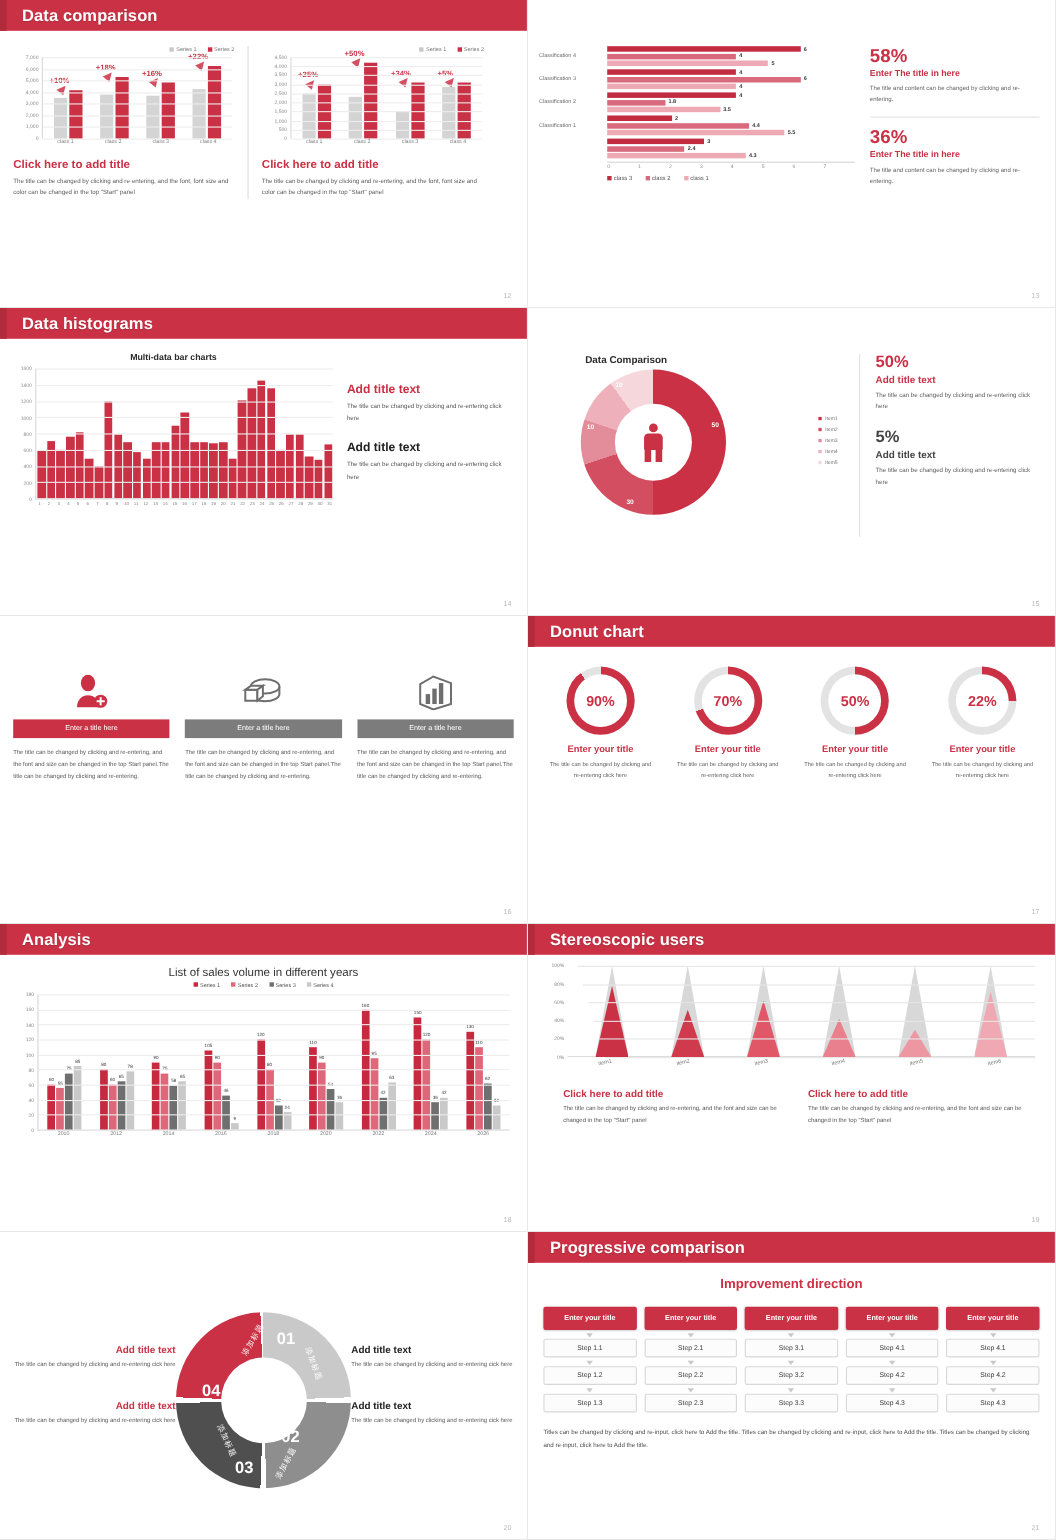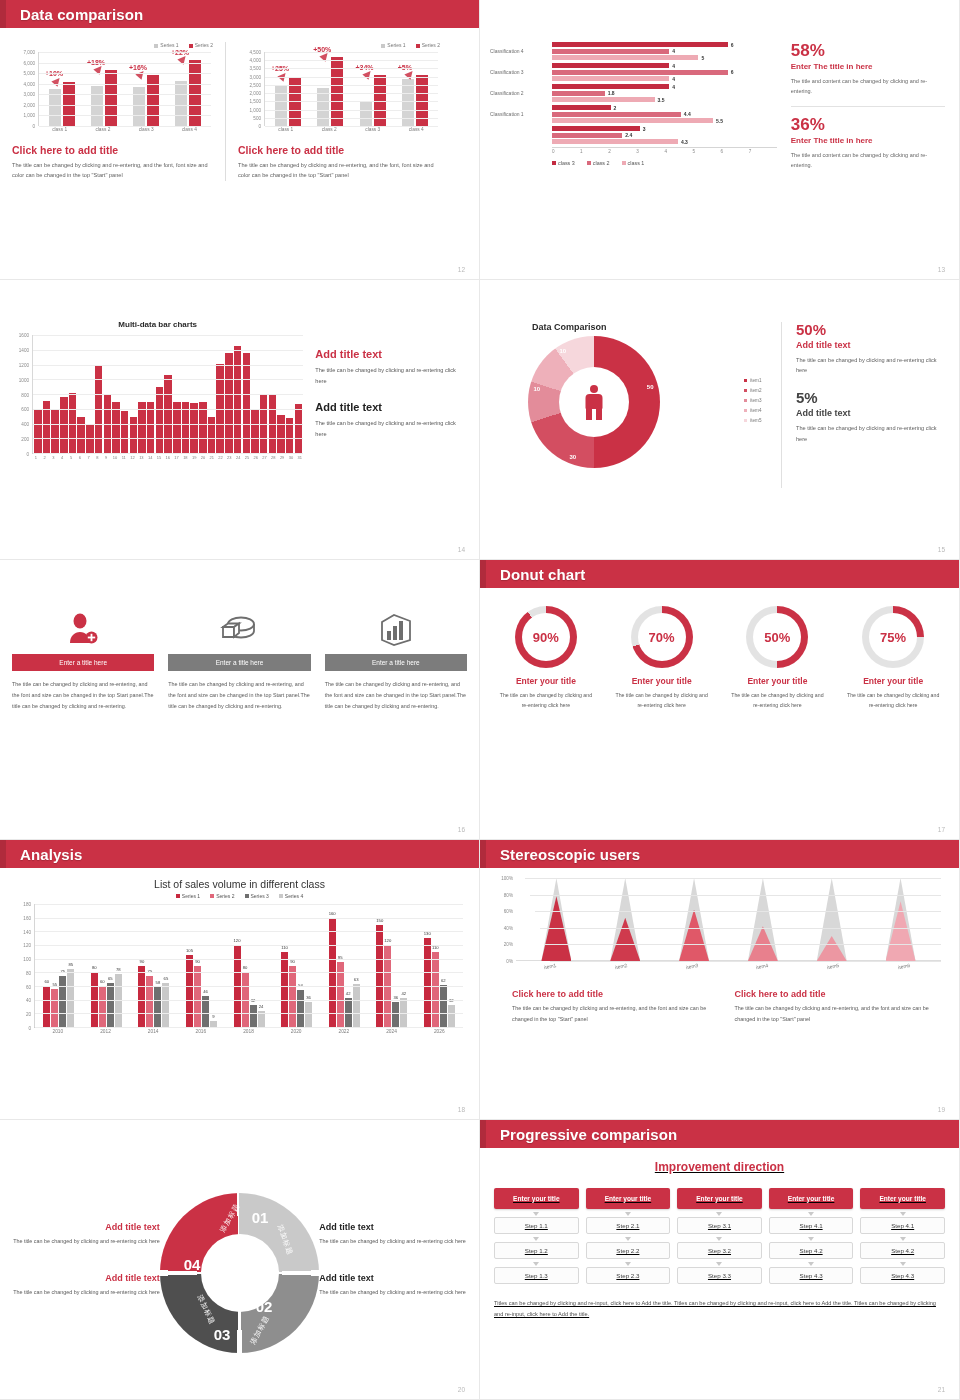--- a/index.html
+++ b/index.html
@@ -238,21 +238,21 @@
       #fff 268deg 272deg,
       #ca3145 272deg 358deg,
       #fff 358deg 360deg
     );
   }
   .circle4-hole { position:absolute; left:50%; top:50%; transform:translate(-50%,-50%); width:78px; height:78px; background:#fff; border-radius:50%; }
   .c4-num { position:absolute; font-size:15px; font-weight:bold; color:#fff; }
   .c4-cn { position:absolute; font-size:7px; color:#fff; letter-spacing:1px; }
 
   
-  .s21 { padding:12px 14px 0 14px;text-decoration:underline; }
+  .s21 { padding:12px 14px 0 14px; }
   .s21 h3 { text-align:center; font-size:12px; font-weight:bold; color:#ca3145; margin-bottom:14px; }
   .steps { display:flex; gap:7px; }
   .step-col { flex:1; }
   .step-head {
     background:#ca3145; color:#fff; font-size:6.6px; font-weight:bold;
     height:21px; display:flex; align-items:center; justify-content:center;
     border-radius:2px; box-shadow:0 1px 2px rgba(0,0,0,.18);
   }
   .step-cell {
     border:1px solid #d8d8d8; background:#fcfcfc; color:#3c3c3c; font-size:6.2px;
@@ -533,20 +533,23 @@
             <div class="stat-sub">Enter The title in here</div>
             <p class="stat-p">The title and content can be changed by clicking and re-entering.</p>
           </div>
         </div>
       </div>
     </div>
     <div class="pg">13</div>
   </div>
 
   <div class="slide">
+    <div class="hdr">
+      <h2>Data histograms</h2>
+    </div>
     <div class="body">
       <div class="s14">
         <div class="s14-left">
           <div class="s14-title">Multi-data bar charts</div>
           <div class="hist" id="hist14">
             <div class="yaxis">
                 <span style="top: 0%;">1600</span>
                 <span style="top: 12.5%;">1400</span>
                 <span style="top: 25%;">1200</span>
                 <span style="top: 37.5%;">1000</span>
@@ -768,38 +771,38 @@
               <div class="ring-hole">
                 <span>50%</span>
               </div>
             </div>
             <h4>Enter your title</h4>
             <p>The title can be changed by clicking and re-entering click here</p>
           </div>
           <div class="s17-col">
             <div class="ring" style="background: conic-gradient(rgb(202, 49, 69) 0deg, rgb(202, 49, 69) 90deg, rgb(227, 227, 227) 90deg, rgb(227, 227, 227) 360deg);">
               <div class="ring-hole">
-                <span>75%</span>
+                <span>22%</span>
               </div>
             </div>
             <h4>Enter your title</h4>
             <p>The title can be changed by clicking and re-entering click here</p>
           </div>
         </div>
     </div>
     <div class="pg">17</div>
   </div>
 
   <div class="slide">
     <div class="hdr">
       <h2>Analysis</h2>
     </div>
     <div class="body">
       <div class="s18">
-        <div class="s18-title">List of sales volume in different class</div>
+        <div class="s18-title">List of sales volume in different years</div>
         <div class="s18-legend" id="lg18">
             <span><i style="background:#c7293f"></i>Series 1</span>
             <span><i style="background:#e0677a"></i>Series 2</span>
             <span><i style="background:#6f6f6f"></i>Series 3</span>
             <span><i style="background:#c9c9c9"></i>Series 4</span>
           </div>
         <div class="s18-chart" id="chart18">
           <div class="yaxis">
               <span style="top: 0%;">180</span>
               <span style="top: 11.1111%;">160</span>

